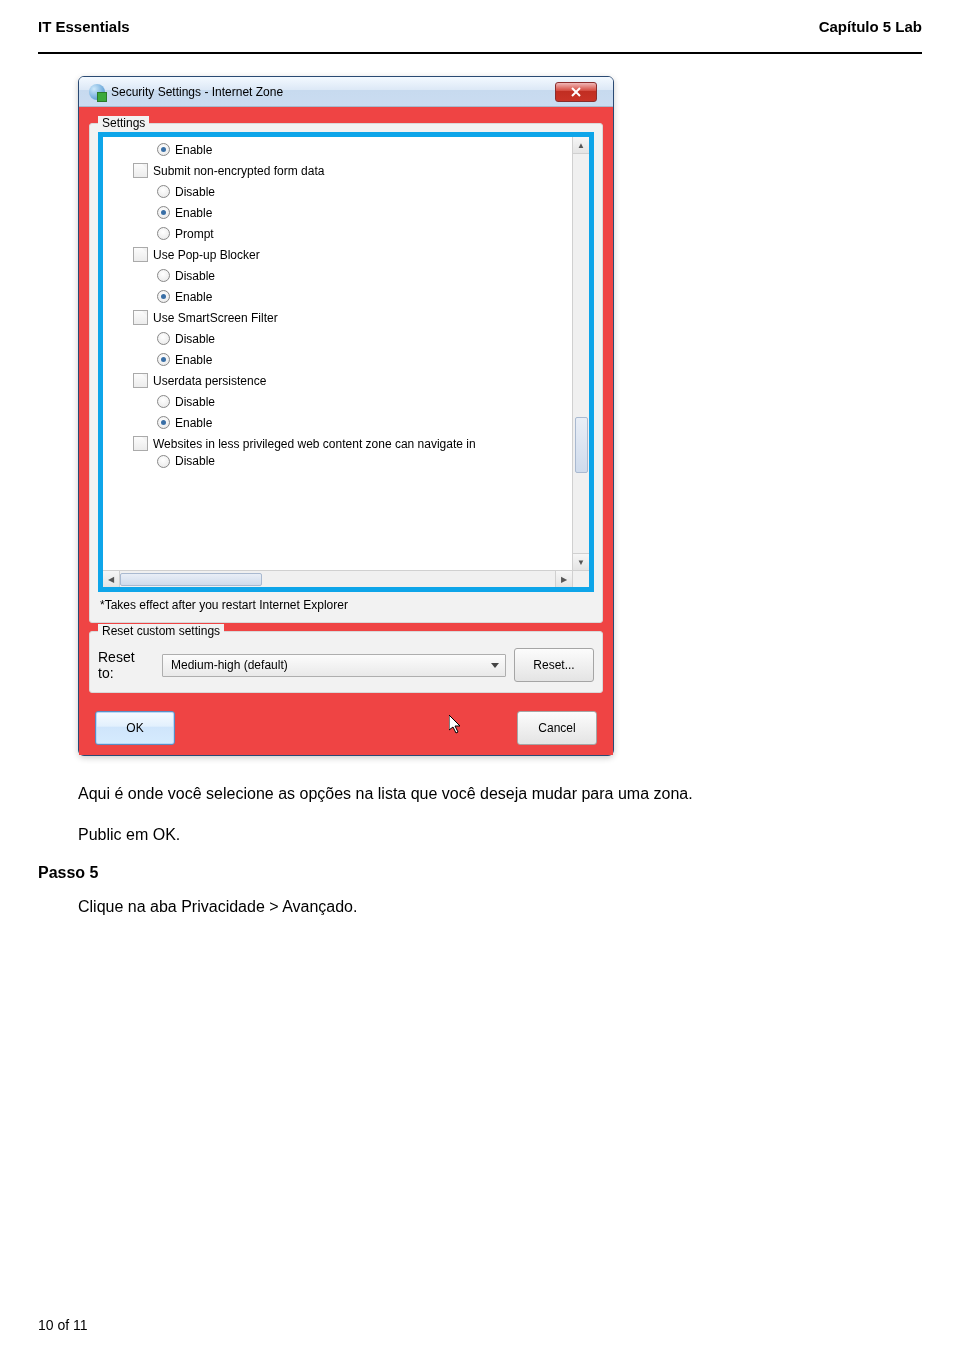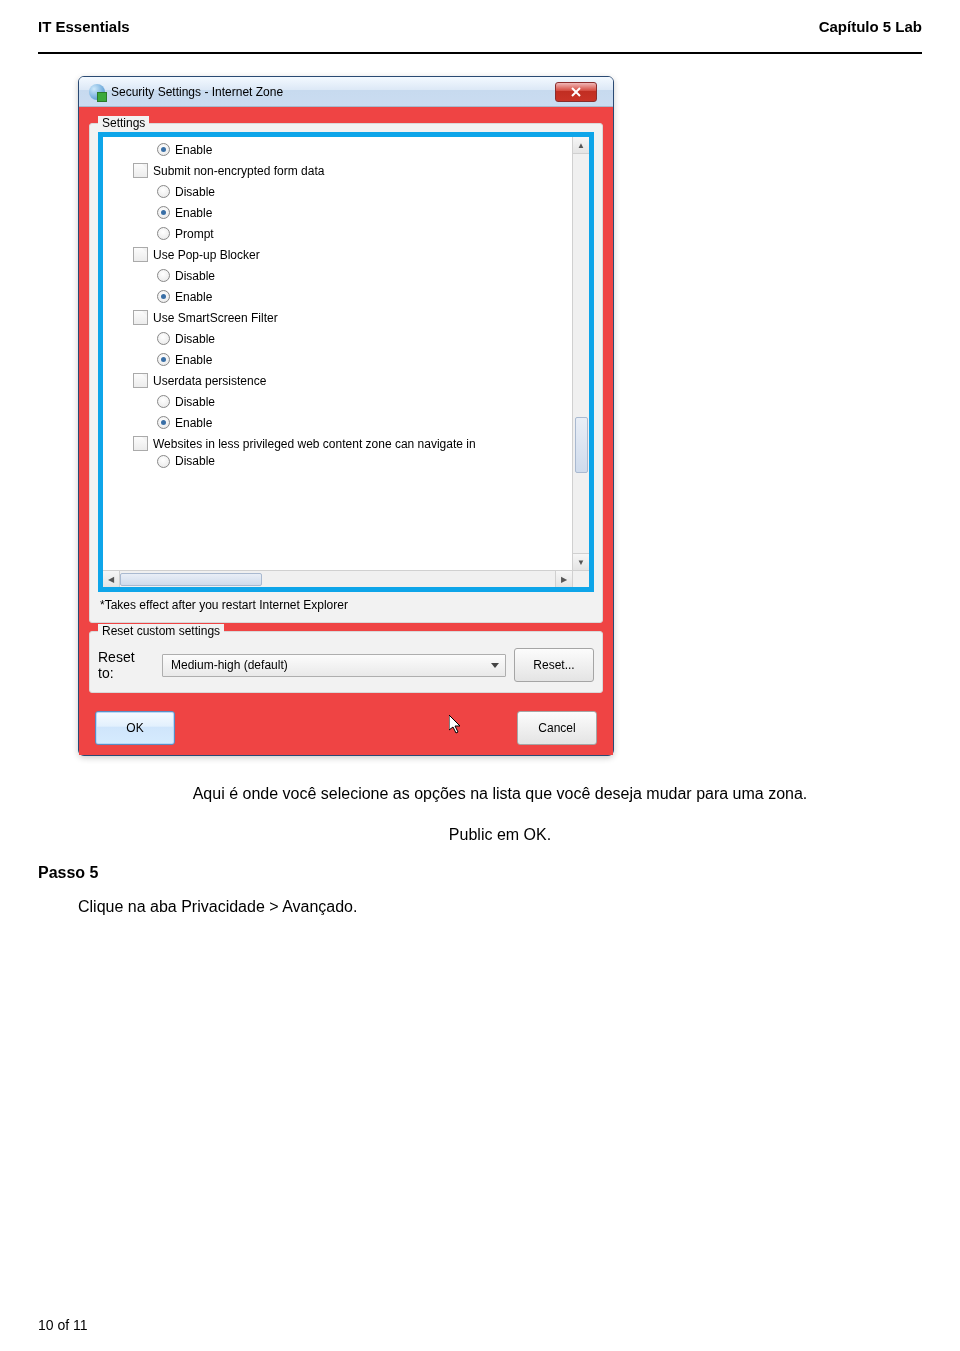--- a/index.html
+++ b/index.html
@@ -275,21 +275,20 @@
   }
   .cursor {
     position: absolute;
     width: 16px; height: 20px;
     pointer-events: none;
   }
   .body-text {
     font-size: 16px;
     margin: 26px 0 0 40px;
     line-height: 1.45;
-    text-align: center;
   }
   .body-text p { margin: 0 0 18px 0; }
   .step-title {
     font-weight: bold;
     font-size: 16px;
     margin: 8px 0 16px 0;
   }
   .step-body {
     margin-left: 40px;
     font-size: 16px;

